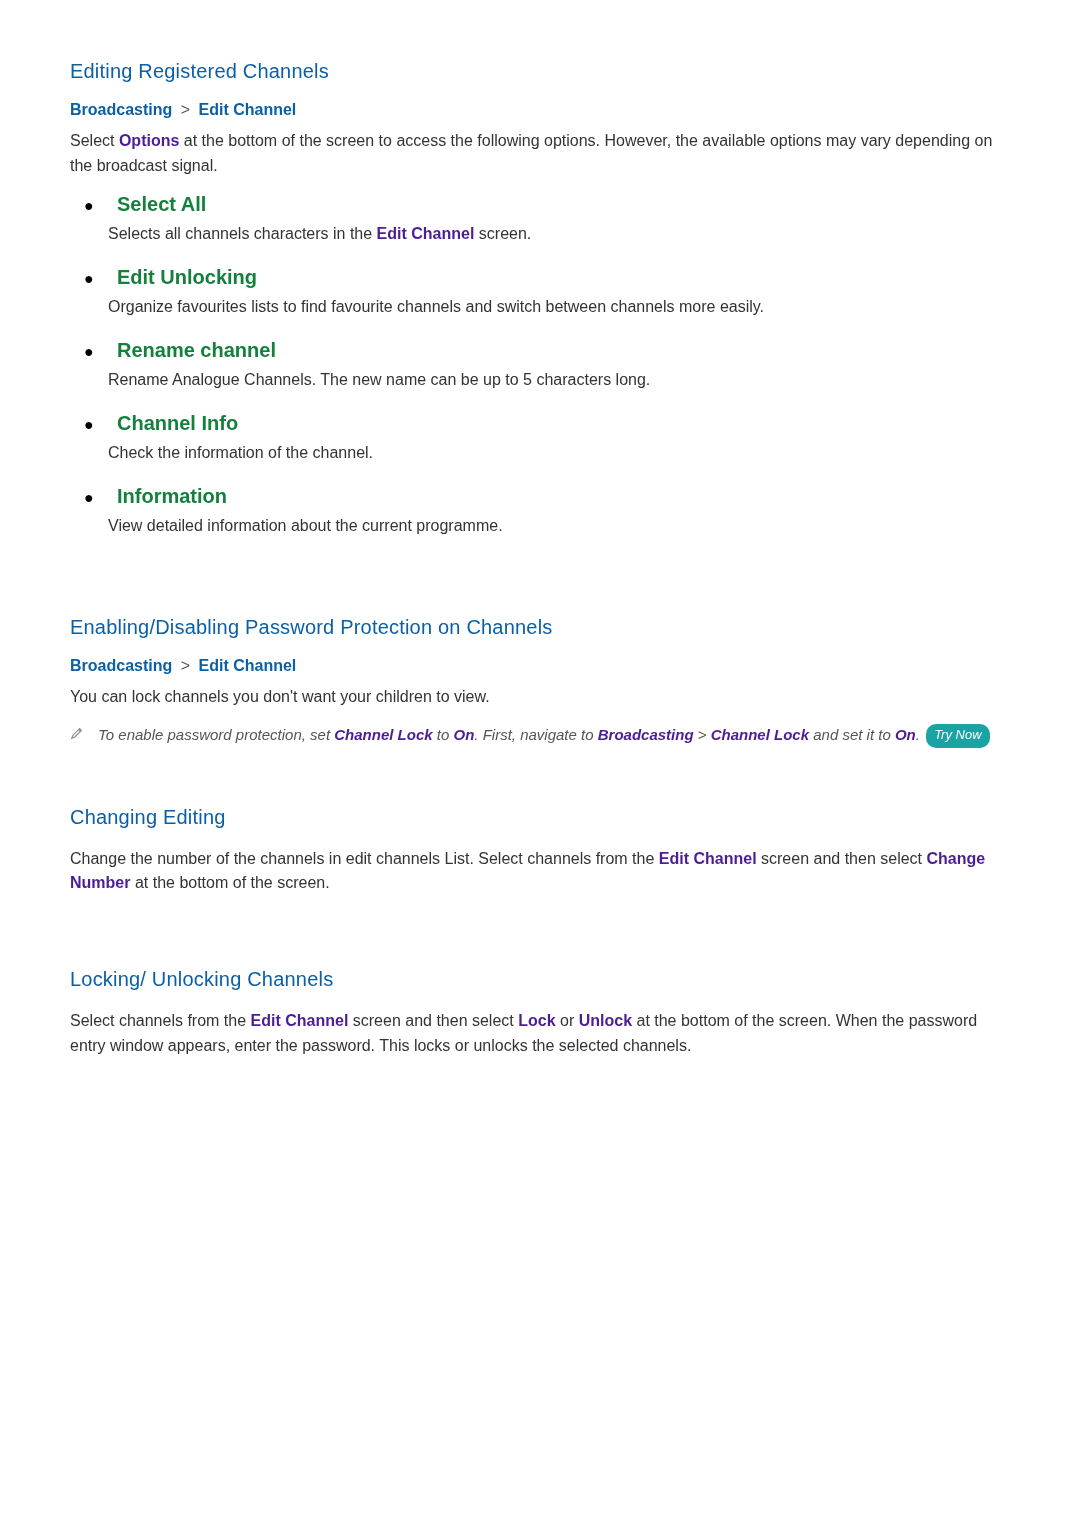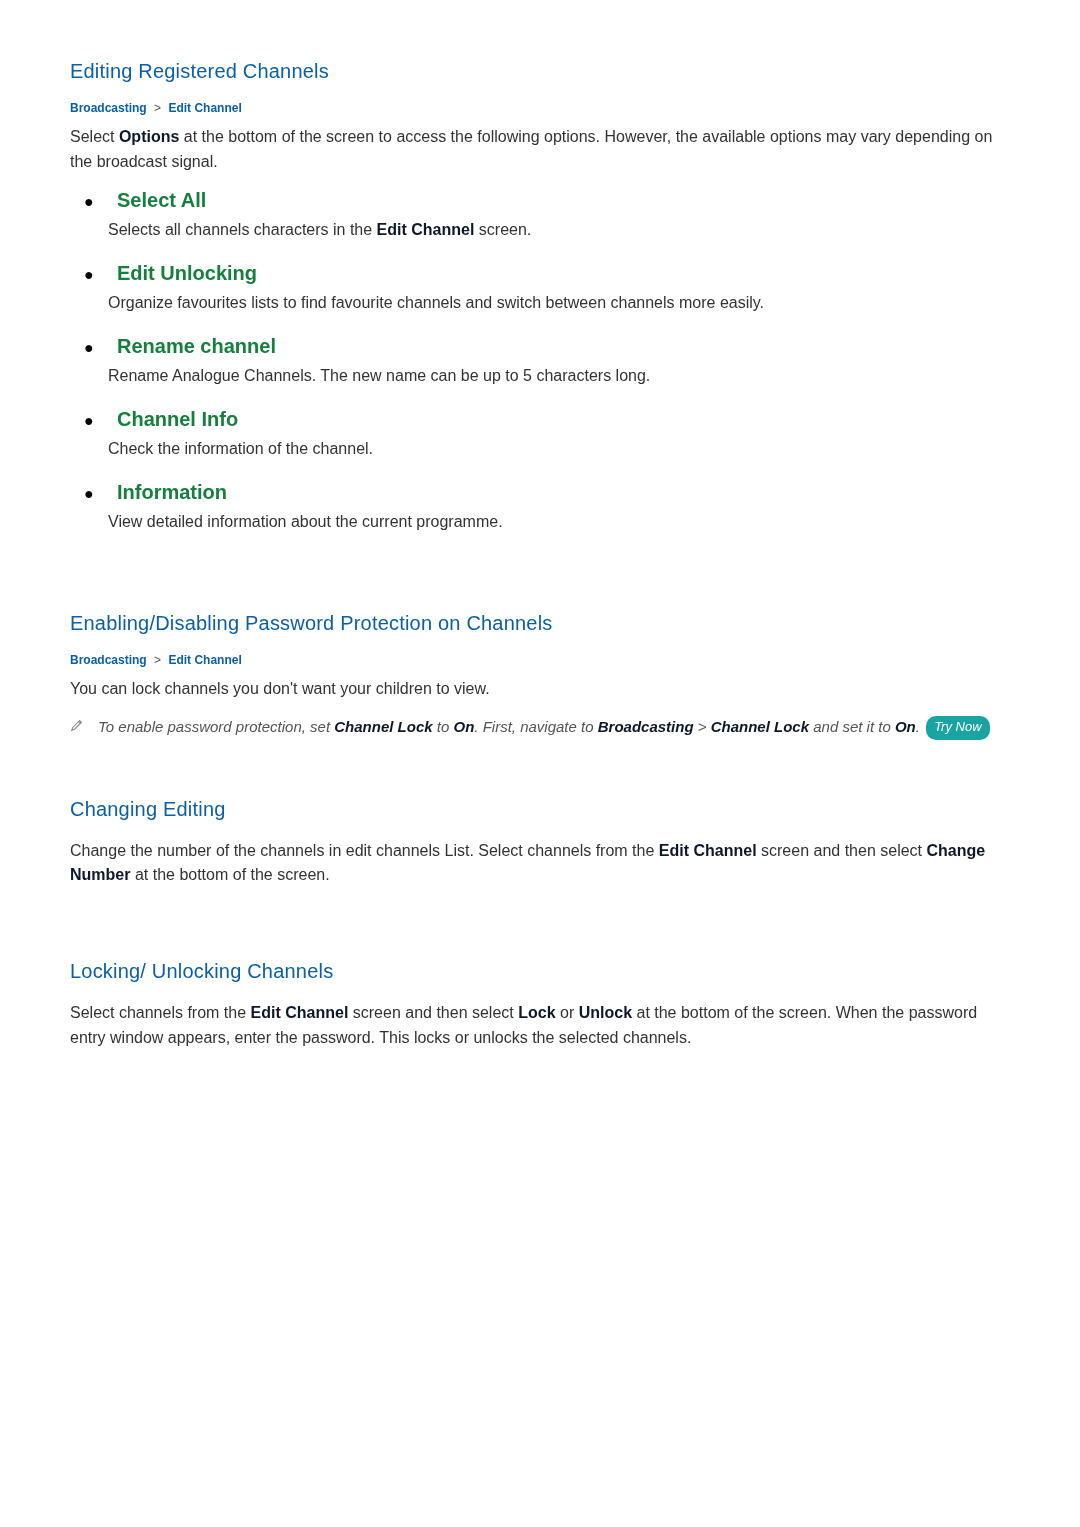--- a/index.html
+++ b/index.html
@@ -19,35 +19,35 @@
     font-weight: normal;
     margin: 30px 0 18px 0;
     letter-spacing: 0.2px;
   }
   h2.section-title.first {
     margin-top: 0;
   }
   .breadcrumb {
     color: #0b5fa5;
     font-weight: bold;
-    font-size: 12px;
+    font-size: 16px;
     margin-bottom: 10px;
   }
   .breadcrumb .sep {
     color: #555;
     font-weight: normal;
     padding: 0 4px;
   }
   p.body {
     font-size: 16px;
     line-height: 1.55;
     margin: 6px 0 14px 0;
     color: #333;
   }
-  .kw { color:#0f172a; font-weight:bold; }
+  .kw { color:#4c1d95; font-weight:bold; }
   ul.option-list {
     list-style: none;
     padding: 0;
     margin: 0 0 10px 0;
   }
   ul.option-list > li {
     margin: 0 0 20px 0;
   }
   .bullet-row {
     display: flex;

